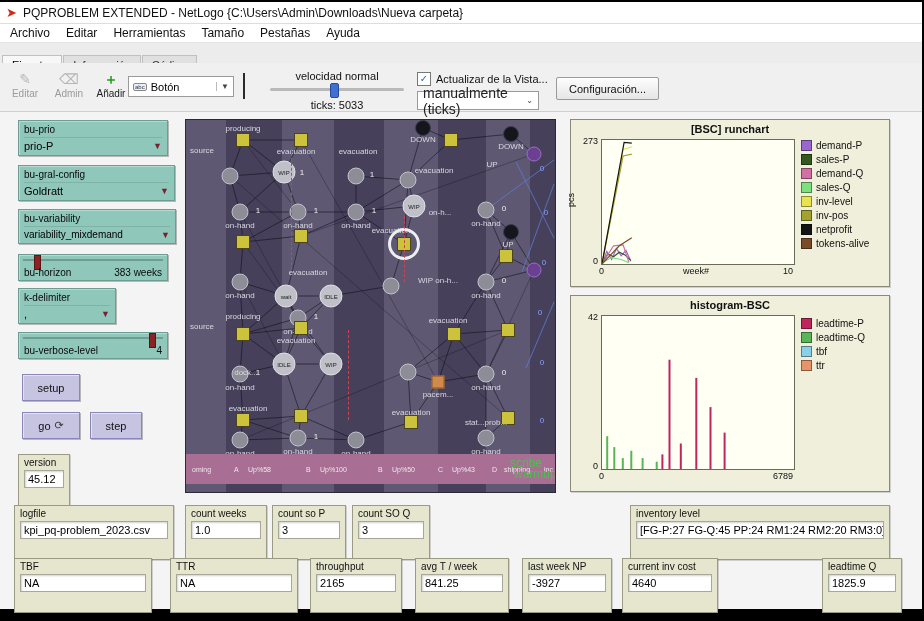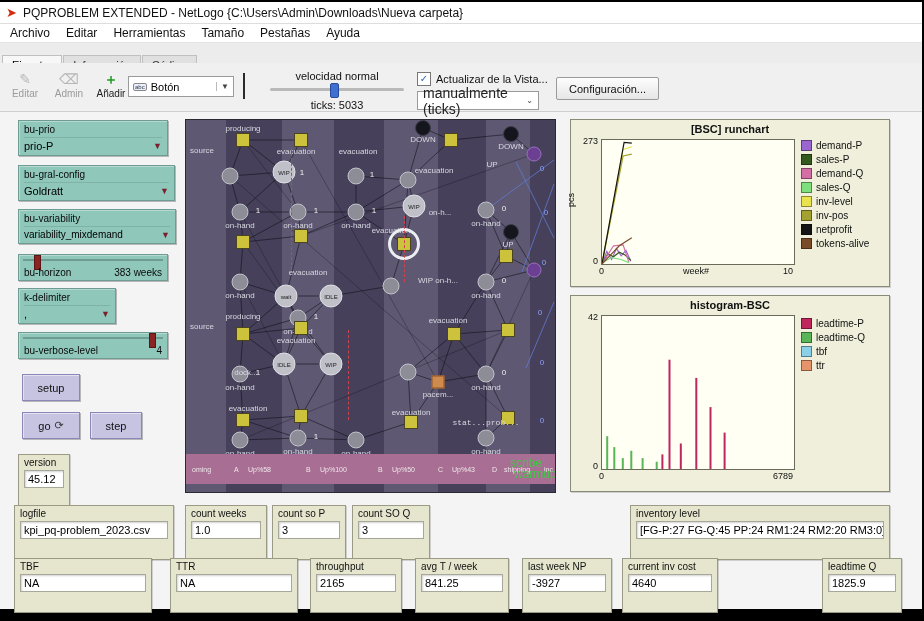--- a/index.html
+++ b/index.html
@@ -422,21 +422,21 @@
         <div class="wnode n-lbl" style="left: 300px; top: 267px;">on-hand</div>
         <div class="wnode n-num" style="left: 318px; top: 252px;">0</div>
         <div class="wnode n-blb" style="left: 356px; top: 242px;">0</div>
         <div class="wnode n-lbl" style="left: 24px; top: 252px; margin-left: 36px;">dock...</div>
         <div class="wnode n-lbl" style="left: 62px; top: 288px;">evacuation</div>
         <div class="wnode n-sq" style="left: 57px; top: 300px;"></div>
         <div class="wnode n-sq" style="left: 115px; top: 296px;"></div>
         <div class="wnode n-lbl" style="left: 225px; top: 292px;">evacuation</div>
         <div class="wnode n-sq" style="left: 225px; top: 302px;"></div>
         <div class="wnode n-sq" style="left: 322px; top: 298px;"></div>
-        <div class="wnode n-lbl" style="left: 300px; top: 302px; font-family: Liberation Mono, monospace;">stat...prob...</div>
+        <div class="wnode n-lbl" style="left: 300px; top: 302px;">stat...prob...</div>
         <div class="wnode n-circ" style="left: 54px; top: 320px;"></div>
         <div class="wnode n-lbl" style="left: 54px; top: 333px;">on-hand</div>
         <div class="wnode n-circ" style="left: 112px; top: 318px;"></div>
         <div class="wnode n-lbl" style="left: 112px; top: 331px;">on-hand</div>
         <div class="wnode n-num" style="left: 130px; top: 316px;">1</div>
         <div class="wnode n-circ" style="left: 170px; top: 320px;"></div>
         <div class="wnode n-lbl" style="left: 170px; top: 333px;">on-hand</div>
         <div class="wnode n-circ" style="left: 300px; top: 318px;"></div>
         <div class="wnode n-lbl" style="left: 300px; top: 331px;">on-hand</div>
         <div class="wnode n-blb" style="left: 356px; top: 300px;">0</div>

